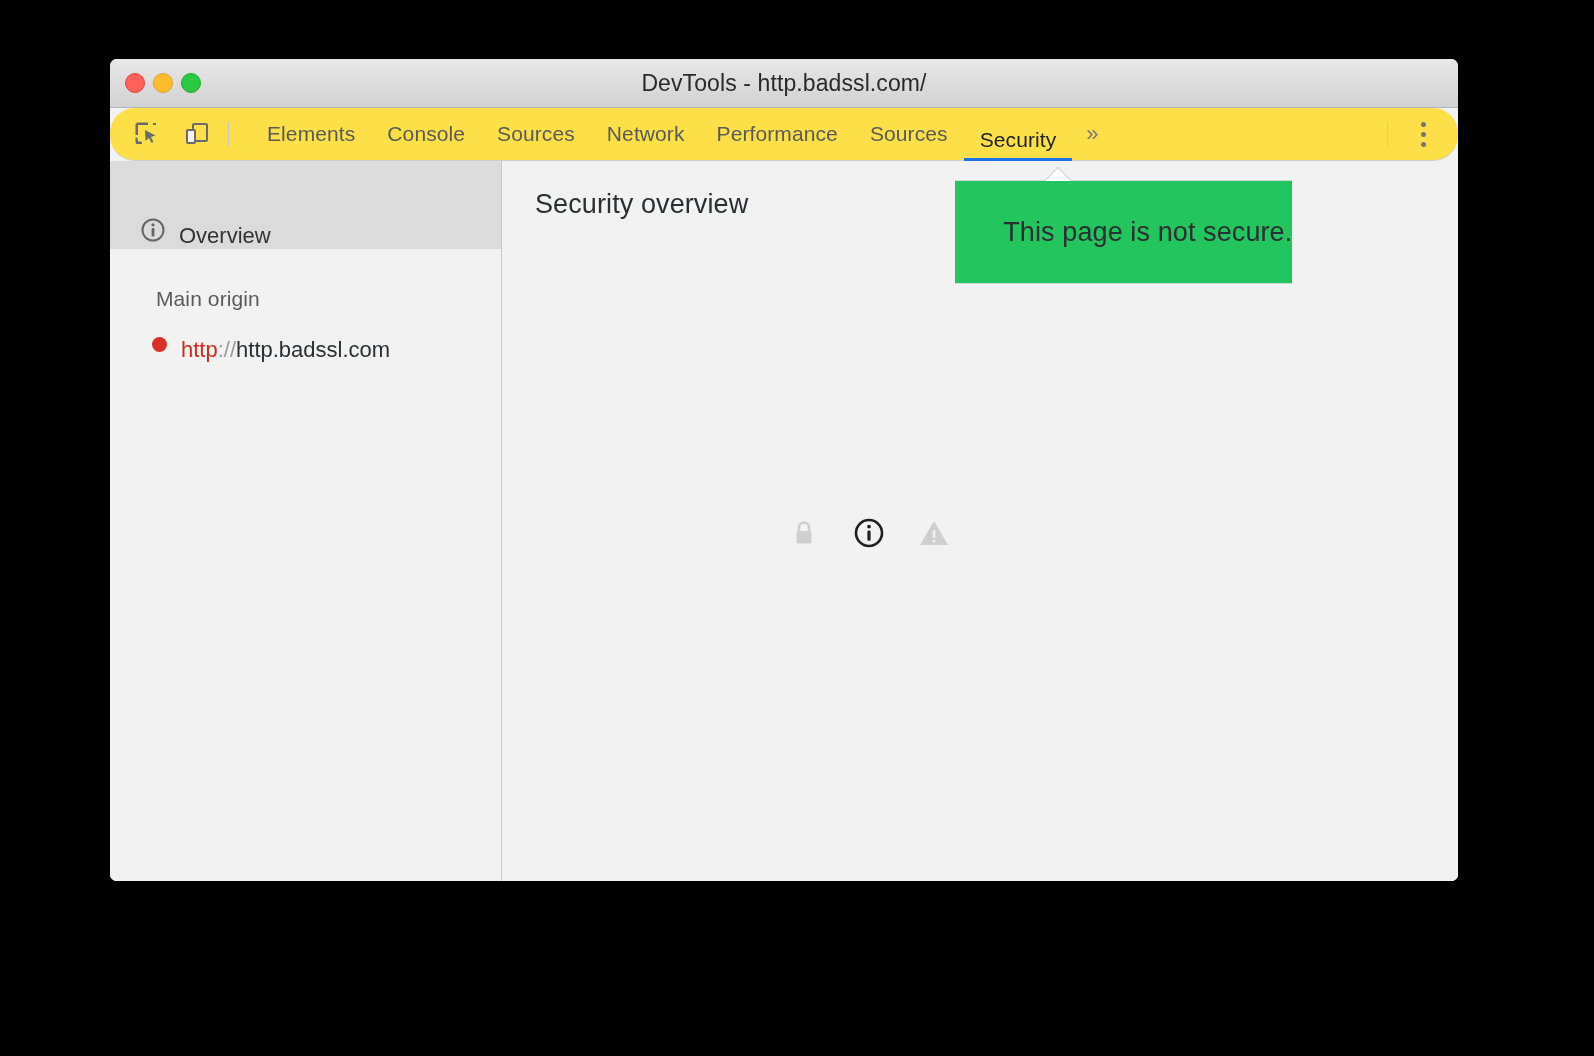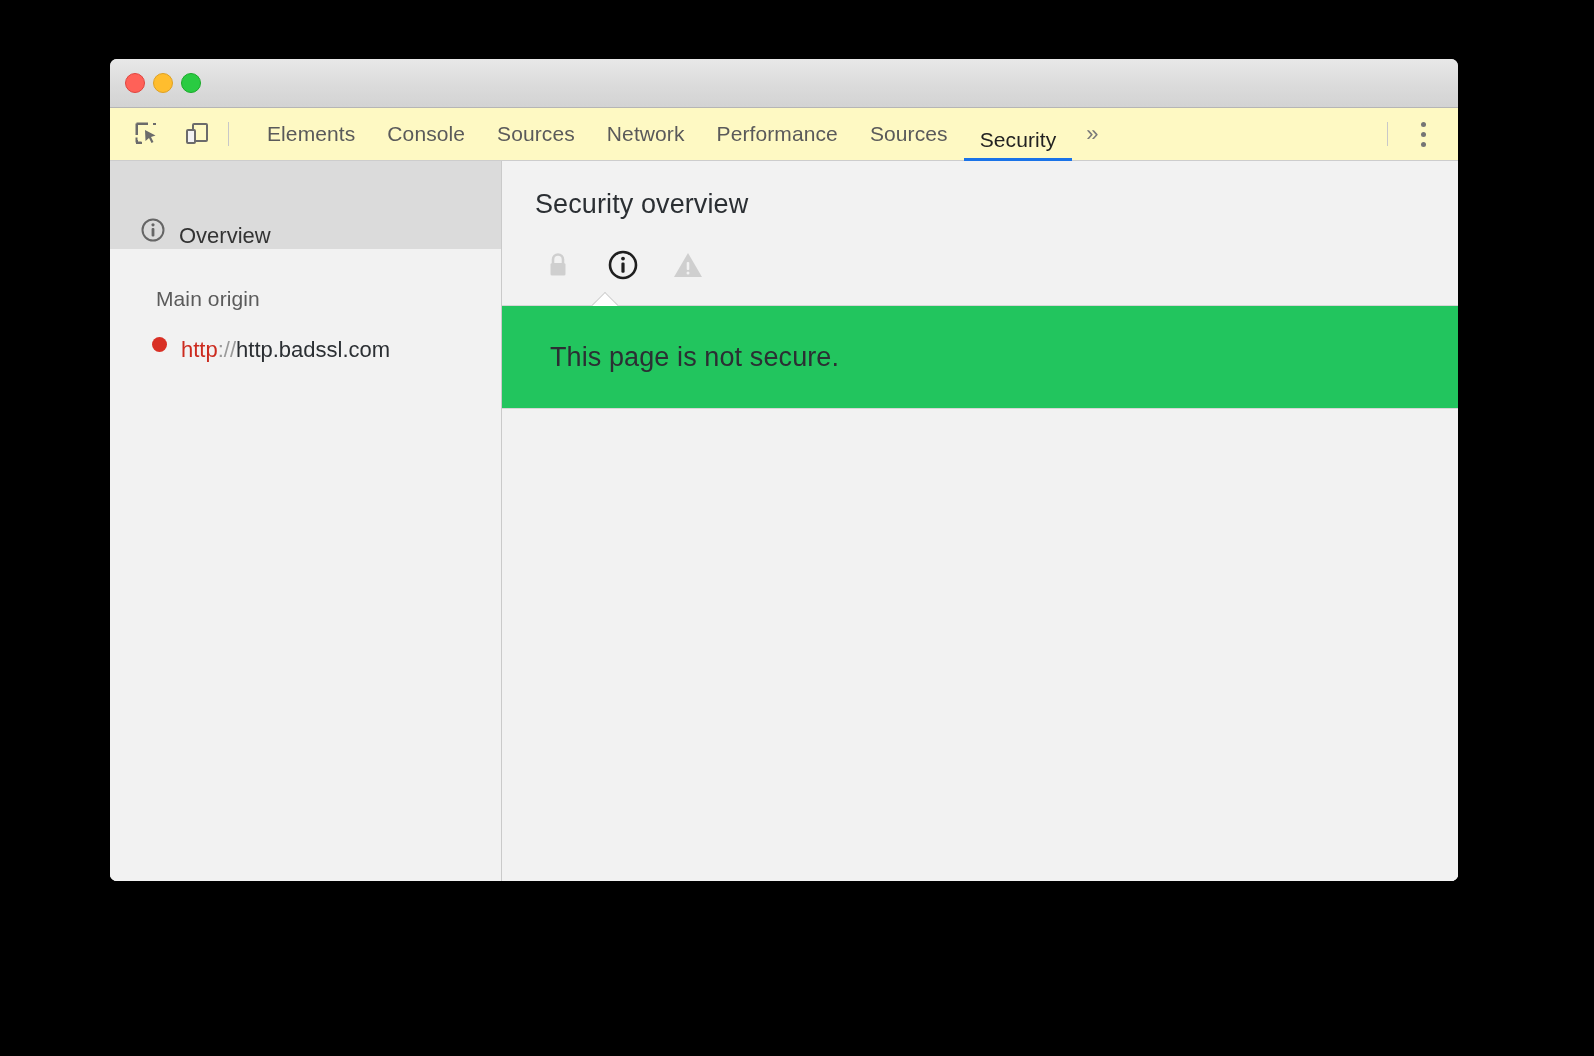--- a/index.html
+++ b/index.html
@@ -65,25 +65,26 @@
     color: #2a2a2a;
     letter-spacing: 0.1px;
     font-weight: 400;
     white-space: nowrap;
   }
 
   
   .tabbar {
     position: relative;
     height: 53px;
-    background: #fef9c3;
+    background: #fde047;
     border-bottom: 1px solid #cdcdcd;
     display: flex;
     align-items: stretch;
     padding-left: 20px;
+    border-radius: 25px;
   }
 
   .tool-icons {
     display: flex;
     align-items: center;
     gap: 16px;
     padding-right: 14px;
   }
   .tool-btn {
     width: 34px; height: 34px;
@@ -209,21 +210,20 @@
     display: block;
   }
   .origin-url .scheme { color: #cc2b1f; }
   .origin-url .sep    { color: #9a9a9a; }
   .origin-url .host   { color: #2b2f33; }
 
   
   .main {
     flex: 1;
     display: flex;
-    flex-direction: column;
     background: #f2f2f2;
     min-width: 0;
   }
 
   .main-header {
     padding: 28px 0 0 33px;
   }
   .main-title {
     font-size: 27px;
     color: #2b2f33;
@@ -294,20 +294,21 @@
 <div id="root">
 
   <div class="window">
 
     <div class="titlebar">
       <div class="traffic-lights">
         <span class="tl tl-close"></span>
         <span class="tl tl-min"></span>
         <span class="tl tl-max"></span>
       </div>
+      <div class="window-title">DevTools - http.badssl.com/</div>
     </div>
 
     <div class="tabbar">
 
       <div class="tool-icons">
         <div class="tool-btn">
           <svg width="26" height="26" viewBox="0 0 26 26">
             <path d="M3 3 H14 M3 3 V14 M3 19 V22 H8 M22 3 H19" stroke="#6b6b6b" stroke-width="2" fill="none"></path>
             <path d="M3 3 H14 V6 H6 V14 H3 Z" fill="none"></path>
             <path d="M2.5 2.5 h11.5 M2.5 2.5 v11.5 M2.5 21.5 v-5 M2.5 21.5 h5" stroke="#6b6b6b" stroke-width="2" fill="none"></path>

